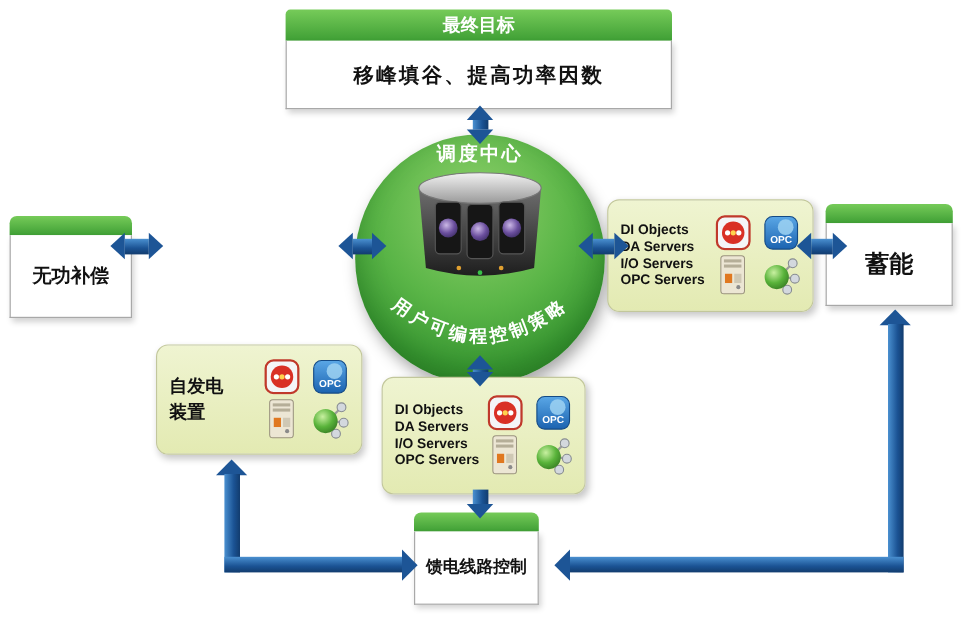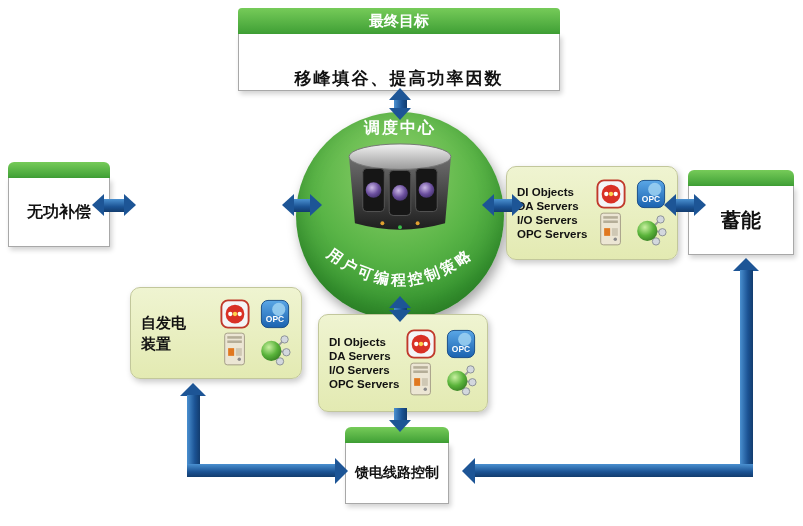--- a/index.html
+++ b/index.html
@@ -12,21 +12,21 @@
     background:linear-gradient(#76cb59,#3f9f35);}
   .gbox .body{background:#fff;border:1px solid #a8a8a8;border-top:none;
     display:flex;align-items:center;justify-content:center;font-weight:bold;
     box-shadow:2px 3px 5px rgba(0,0,0,.18);}
 
   
   .goal{position:absolute;left:238px;top:8px;width:322px;z-index:3;}
   .goal .ghead{height:26px;border-radius:4px 4px 0 0;background:linear-gradient(#76cb59,#3f9f35);
     color:#fff;font-weight:bold;font-size:15px;display:flex;align-items:center;justify-content:center;text-align:center;}
   .goal .gbody{height:56px;background:#fff;border:1px solid #a8a8a8;border-top:none;
-    display:flex;align-items:flex-end;justify-content:center;font-weight:bold;font-size:17px;
+    display:flex;align-items:center;justify-content:center;font-weight:bold;font-size:17px;
     letter-spacing:2px;box-shadow:2px 3px 5px rgba(0,0,0,.18);}
 
   
   .circle{position:absolute;left:296px;top:112px;width:208px;height:208px;border-radius:50%;
     background:radial-gradient(circle at 48% 30%,#90d16c 0%,#5ab547 45%,#3a9933 72%,#2c7f28 100%);
     box-shadow:3px 6px 12px rgba(0,0,0,.35), inset 0 -10px 22px rgba(0,60,0,.25);
     z-index:1;display:flex;flex-direction:column;align-items:center;}
   .ctitle{margin-top:6px;color:#fff;font-weight:bold;font-size:16px;letter-spacing:2px;}
   .server{margin-top:2px;width:118px;height:98px;}
   .arc{position:absolute;left:0;top:0;width:208px;height:208px;pointer-events:none;}
@@ -145,21 +145,21 @@
       <circle cx="78" cy="84" r="2" fill="#e0a030"></circle>
     </svg>
     <svg class="arc" viewBox="0 0 208 208">
       <path id="arcp" d="M 14 130 Q 104 216 194 130" fill="none"></path>
       <text class="arctext">
         <textPath href="#arcp" xlink:href="#arcp" startOffset="50%" text-anchor="middle">用户可编程控制策略</textPath>
       </text>
     </svg>
   </div>
 
-  <div class="gbox" style="left:8px;top:162px;width:102px;">
+  <div class="gbox" style="left:8px;top:180px;width:102px;">
     <div class="stripe"></div>
     <div class="body" style="height:68px;font-size:16px;">无功补偿</div>
   </div>
 
 
   <div class="ybox" style="left:506px;top:166px;width:172px;height:94px;">
     <div class="lines">
       <p>DI Objects</p>
       <p>DA Servers</p>
       <p>I/O Servers</p>

